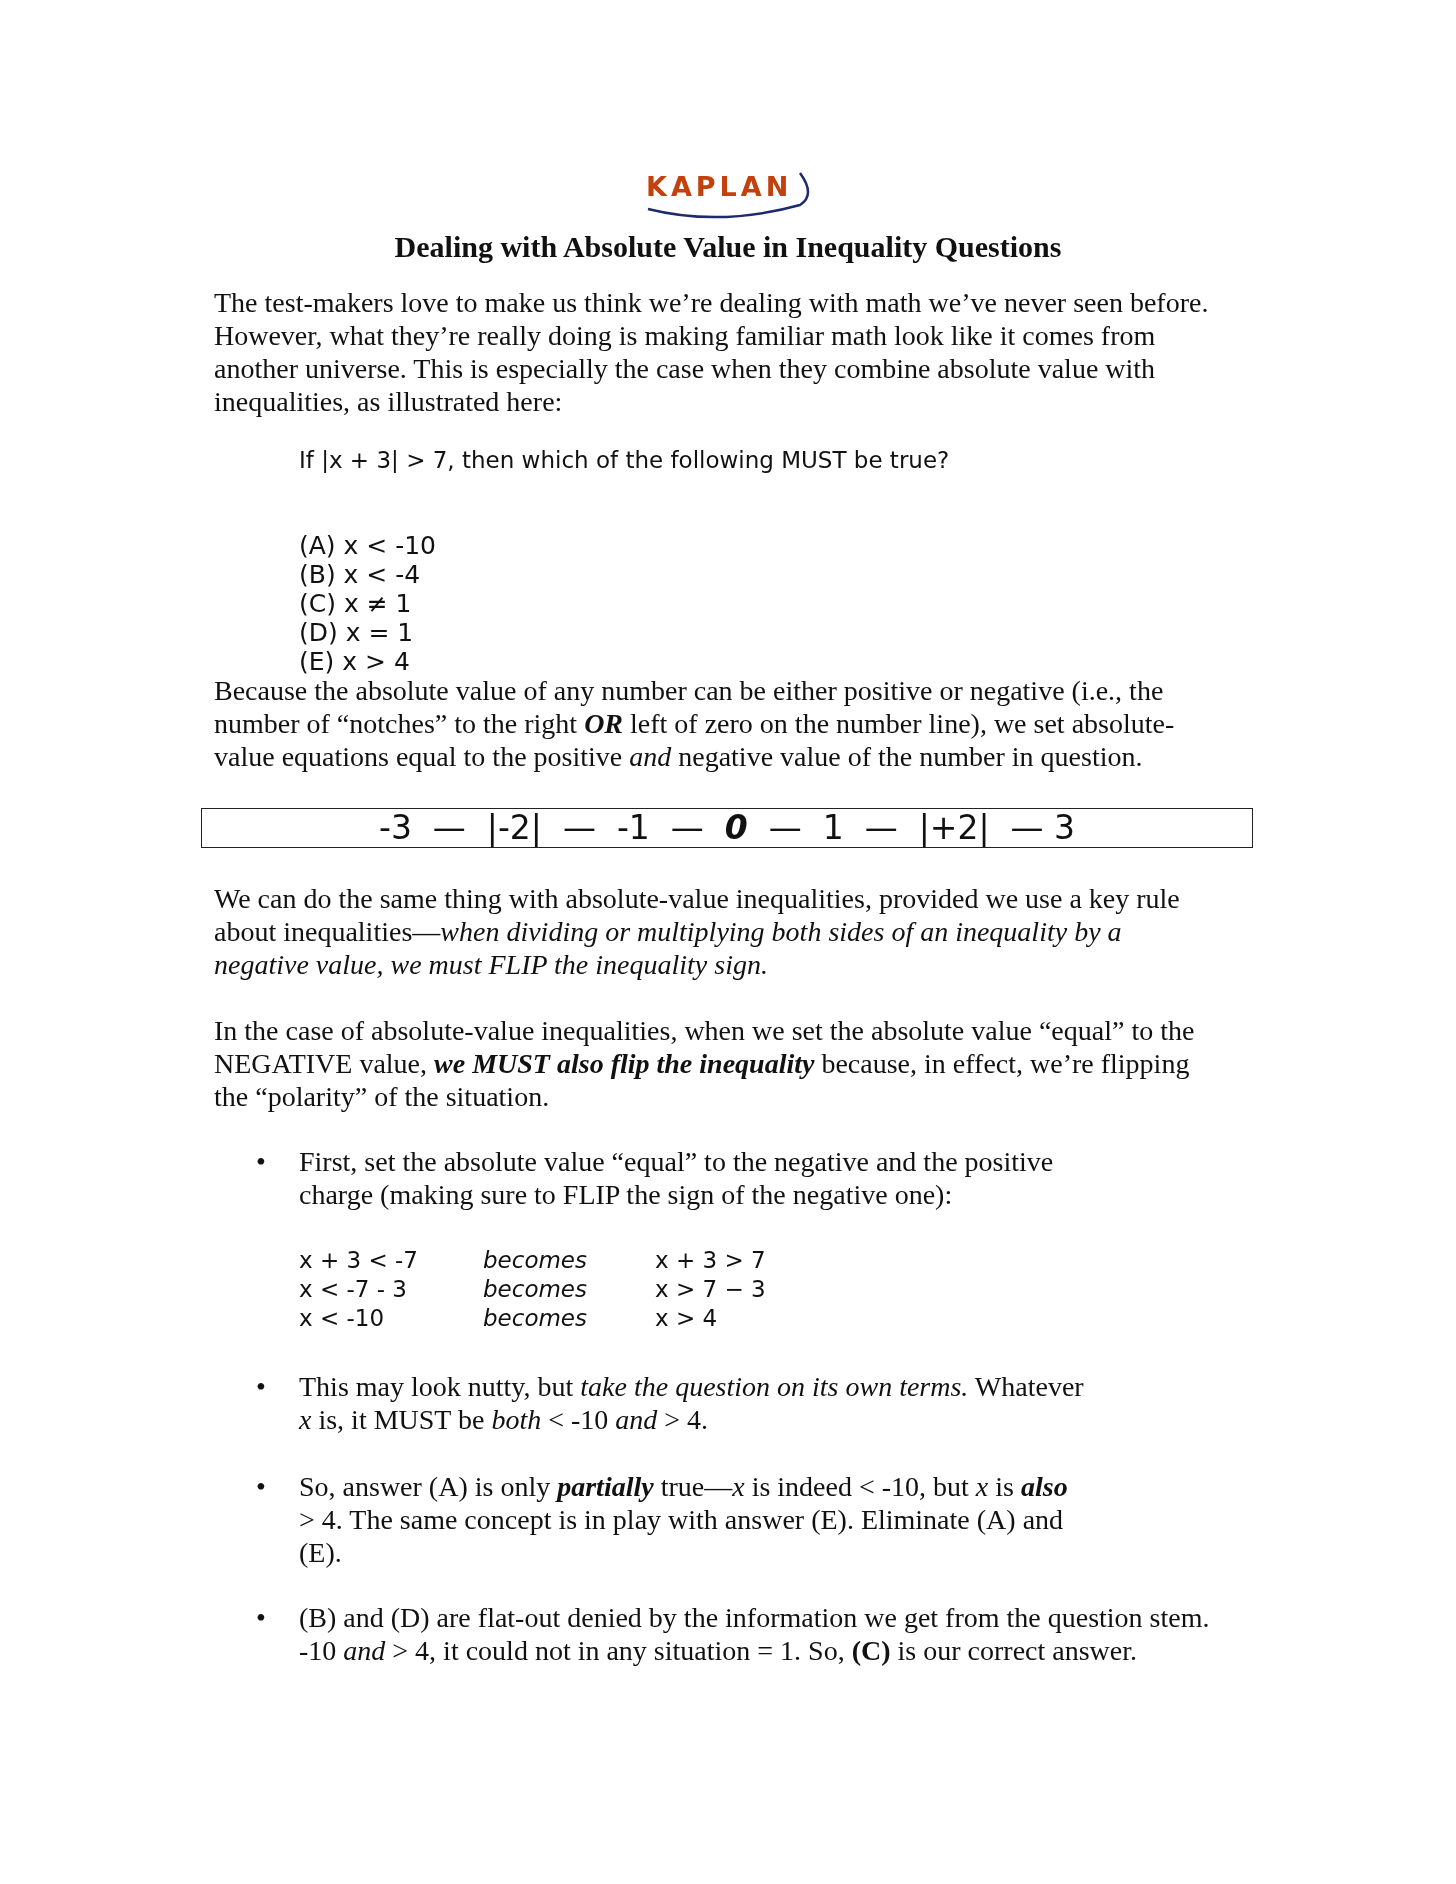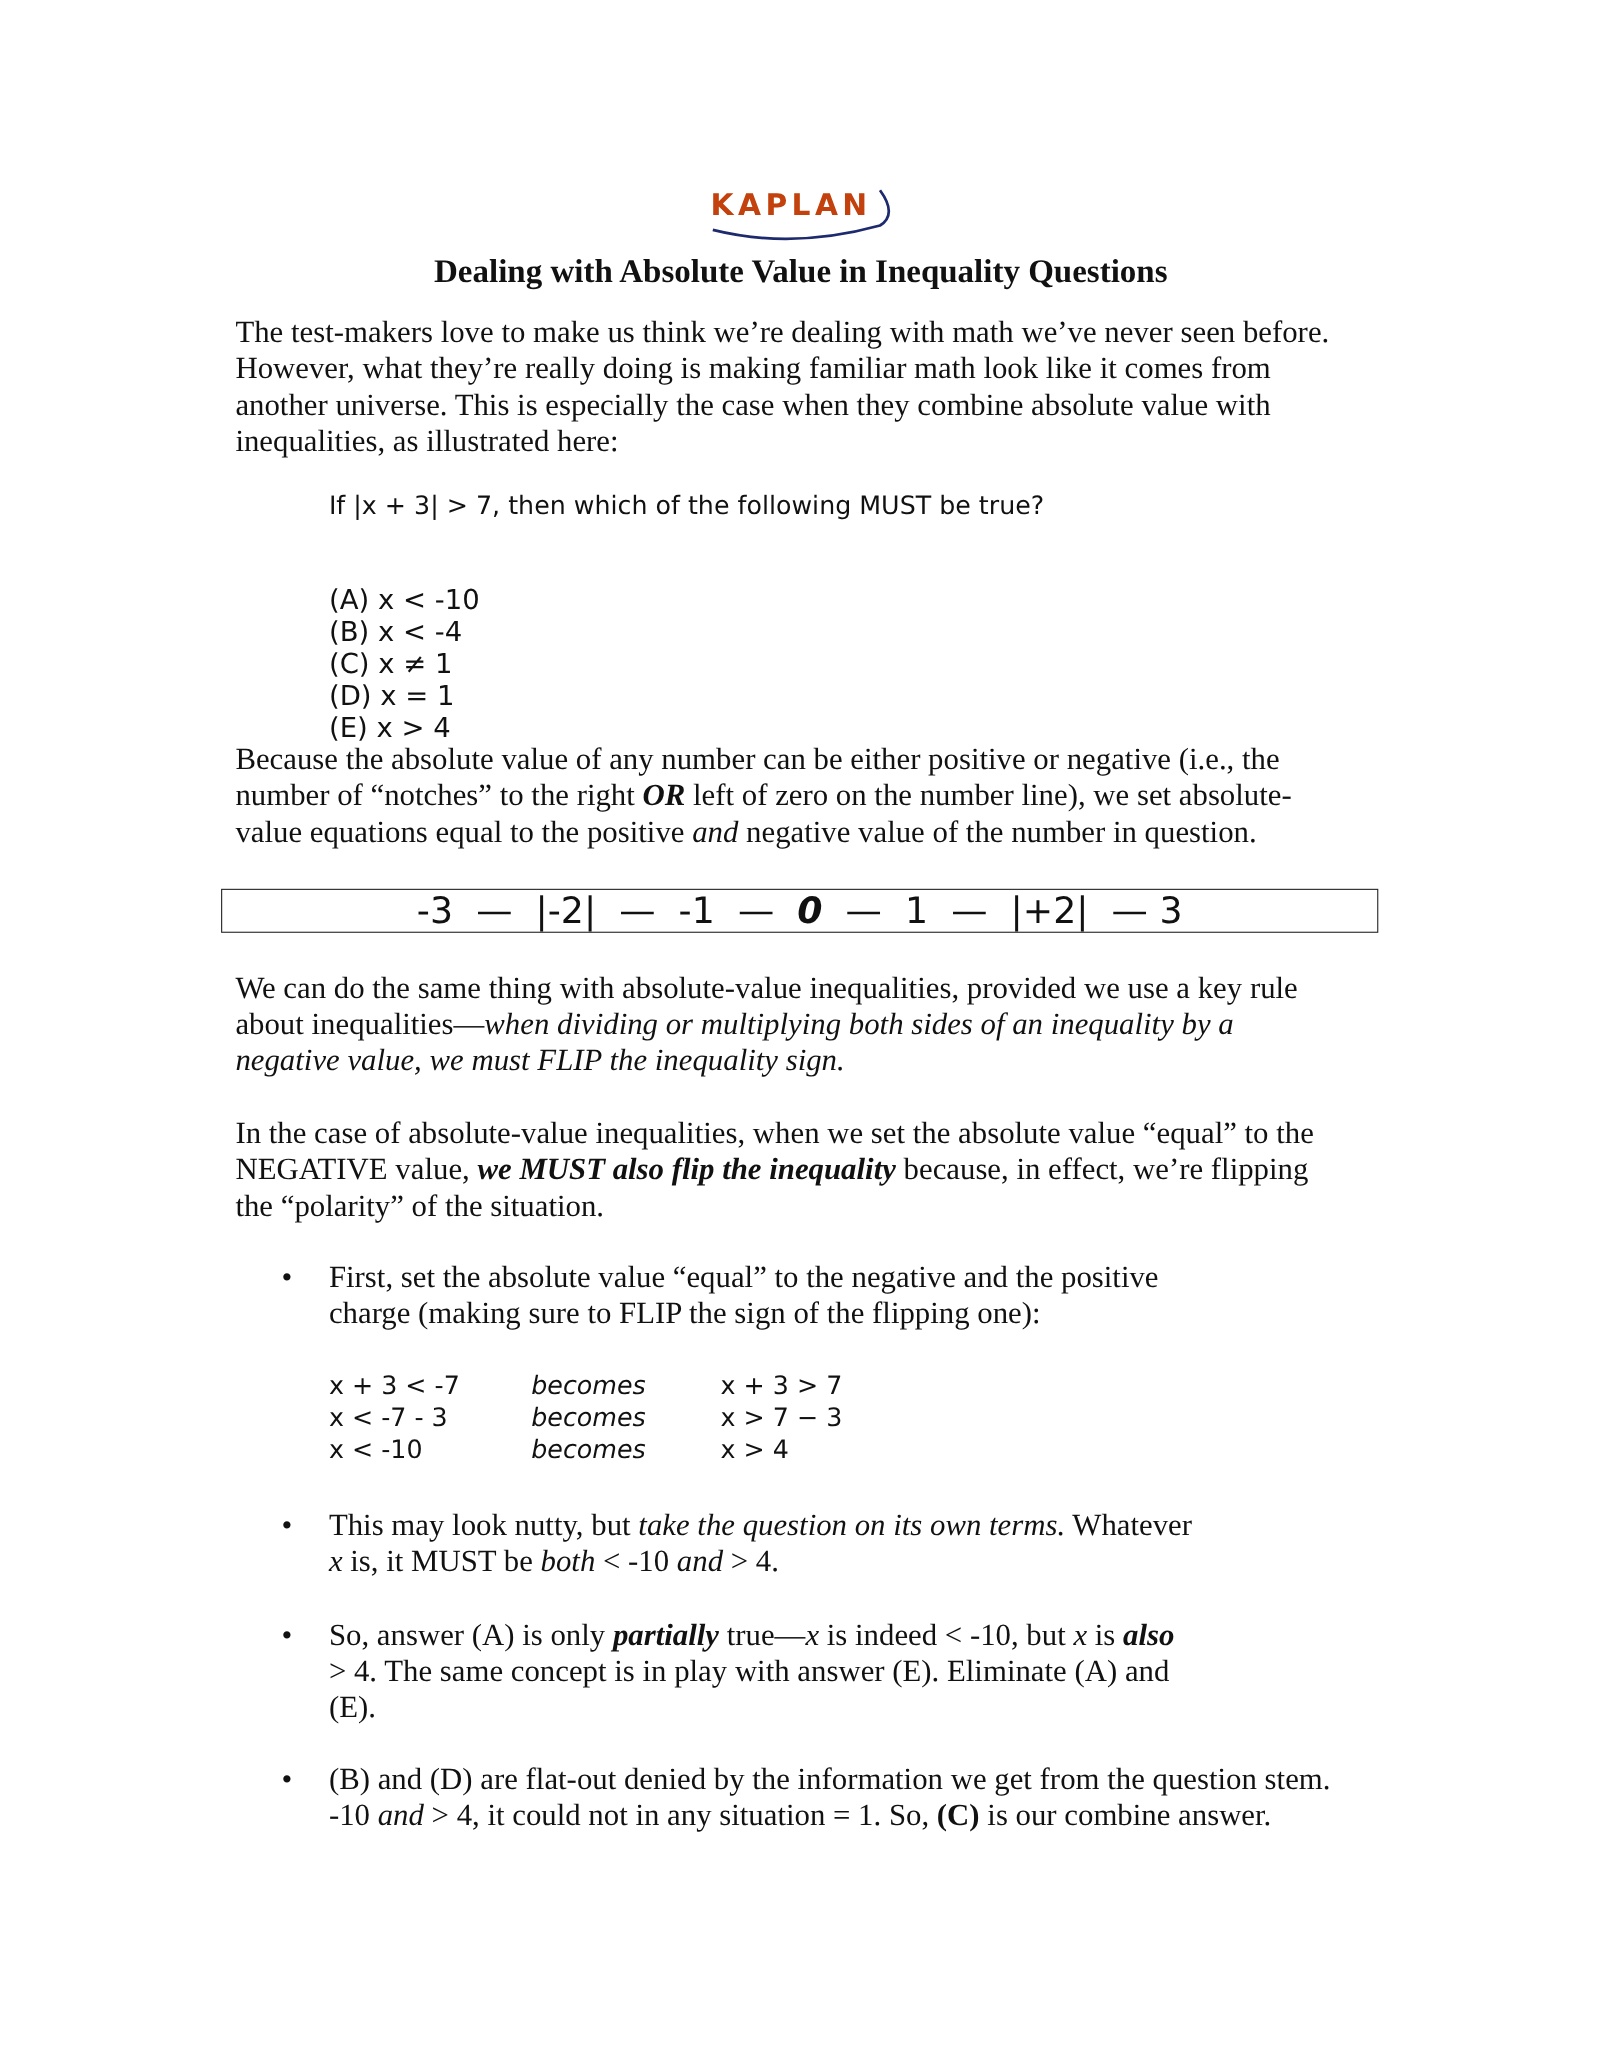--- a/index.html
+++ b/index.html
@@ -87,21 +87,21 @@
 
 <div class="abs para serif p4">
   <div>In the case of absolute-value inequalities, when we set the absolute value “equal” to the</div>
   <div><span>NEGATIVE value, </span><span class="it bd">we MUST also flip the inequality</span><span> because, in effect, we’re flipping</span></div>
   <div>the “polarity” of the situation.</div>
 </div>
 
 <div class="abs bullet serif b1">•</div>
 <div class="abs bullet-text serif b1">
   <div>First, set the absolute value “equal” to the negative and the positive</div>
-  <div>charge (making sure to FLIP the sign of the flipping one):</div>
+  <div>charge (making sure to FLIP the sign of the negative one):</div>
 </div>
 
 <div class="abs steps sans">
   <div class="row">
     <span class="c1">x + 3 &lt; -7</span>
     <span class="c2">becomes</span>
     <span class="c3">x + 3 &gt; 7</span>
   </div>
   <div class="row">
     <span class="c1">x &lt; -7 - 3</span>
@@ -124,14 +124,14 @@
 <div class="abs bullet serif b3">•</div>
 <div class="abs bullet-text serif b3">
   <div><span>So, answer (A) is only </span><span class="it bd">partially</span><span> true—</span><span class="it">x</span><span> is indeed &lt; -10, but </span><span class="it">x</span><span> is </span><span class="it bd">also</span></div>
   <div>&gt; 4. The same concept is in play with answer (E). Eliminate (A) and</div>
   <div>(E).</div>
 </div>
 
 <div class="abs bullet serif b4">•</div>
 <div class="abs bullet-text serif b4" style="width:980px">
   <div>(B) and (D) are flat-out denied by the information we get from the question stem.</div>
-  <div><span>-10 </span><span class="it">and</span><span> &gt; 4, it could not in any situation = 1. So, </span><span class="bd">(C)</span><span> is our combine answer.</span></div>
+  <div><span>-10 </span><span class="it">and</span><span> &gt; 4, it could not in any situation = 1. So, </span><span class="bd">(C)</span><span> is our correct answer.</span></div>
 </div>
 
 </body></html>

